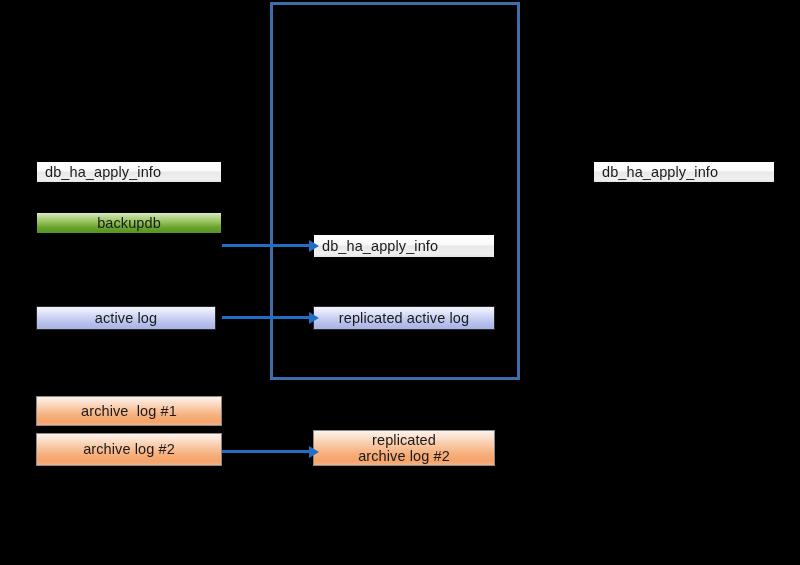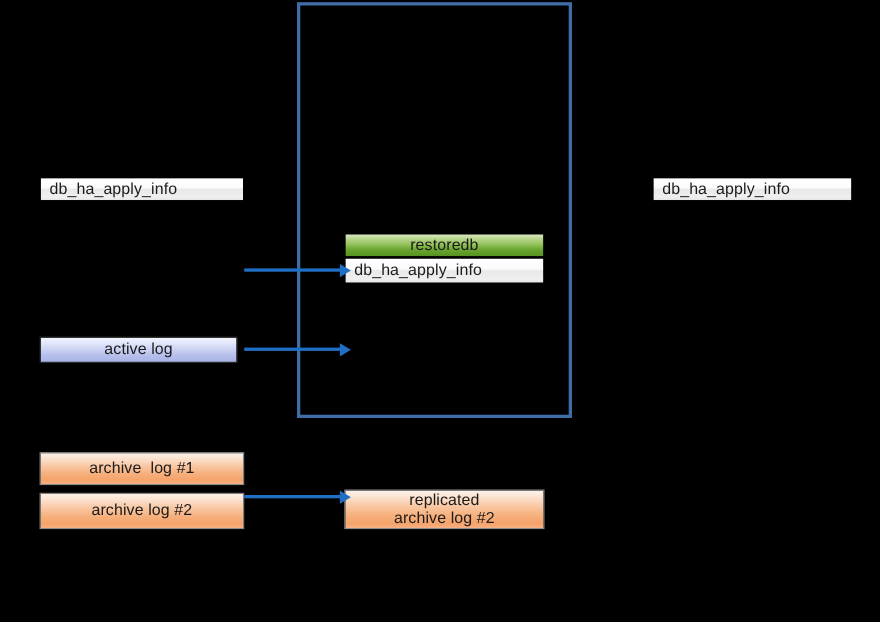--- a/index.html
+++ b/index.html
@@ -87,21 +87,20 @@
   
   .node.orange {
     background: linear-gradient(to bottom,
         #fdf2ea 0%,
         #fbe3d2 16%,
         #f9c9a6 40%,
         #f6b07d 66%,
         #f5a36a 88%,
         #f6b184 100%);
     border: 1px solid #8a8a8a;
-    margin-top: 15px;
   }
 
   .node.twoline { white-space: pre-line; }
 
   
   .arrow {
     position: absolute;
     height: 3px;
     background: #1F6FC5;
   }
@@ -118,25 +117,26 @@
   }
 </style>
 </head>
 <body>
 
 <div id="canvas">
 
   <div class="boundary-rect" style="left: 270px; top: 2px; width: 250px; height: 378px; border-color: rgb(62, 109, 168);"></div>
 
 <div class="node plain left" style="left: 36px; top: 161px; width: 186px; height: 22px;">db_ha_apply_info</div>
+    <div class="node green" style="left: 36px; top: 212px; width: 186px; height: 22px;">backupdb</div>
     <div class="node blue" style="left: 36px; top: 306px; width: 180px; height: 24px;">active log</div>
     <div class="node orange" style="left: 36px; top: 396px; width: 186px; height: 30px;">archive  log #1</div>
     <div class="node orange" style="left: 36px; top: 433px; width: 186px; height: 33px;">archive log #2</div>
-    <div class="node green" style="left: 313px; top: 212px; width: 182px; height: 22px;">restoredb</div>
     <div class="node plain left" style="left: 313px; top: 234px; width: 182px; height: 24px;">db_ha_apply_info</div>
+    <div class="node blue" style="left: 313px; top: 306px; width: 182px; height: 24px;">replicated active log</div>
     <div class="node orange twoline" style="left: 313px; top: 430px; width: 182px; height: 36px;">replicated
 archive log #2</div>
     <div class="node plain left" style="left: 593px; top: 161px; width: 182px; height: 22px;">db_ha_apply_info</div>
     <div class="arrow" style="left: 222px; top: 244px; width: 88px; background: rgb(31, 111, 197);">
       <span class="head" style="border-left-color: rgb(31, 111, 197);"></span>
     </div>
     <div class="arrow" style="left: 222px; top: 316px; width: 88px; background: rgb(31, 111, 197);">
       <span class="head" style="border-left-color: rgb(31, 111, 197);"></span>
     </div>
     <div class="arrow" style="left: 222px; top: 450px; width: 88px; background: rgb(31, 111, 197);">

